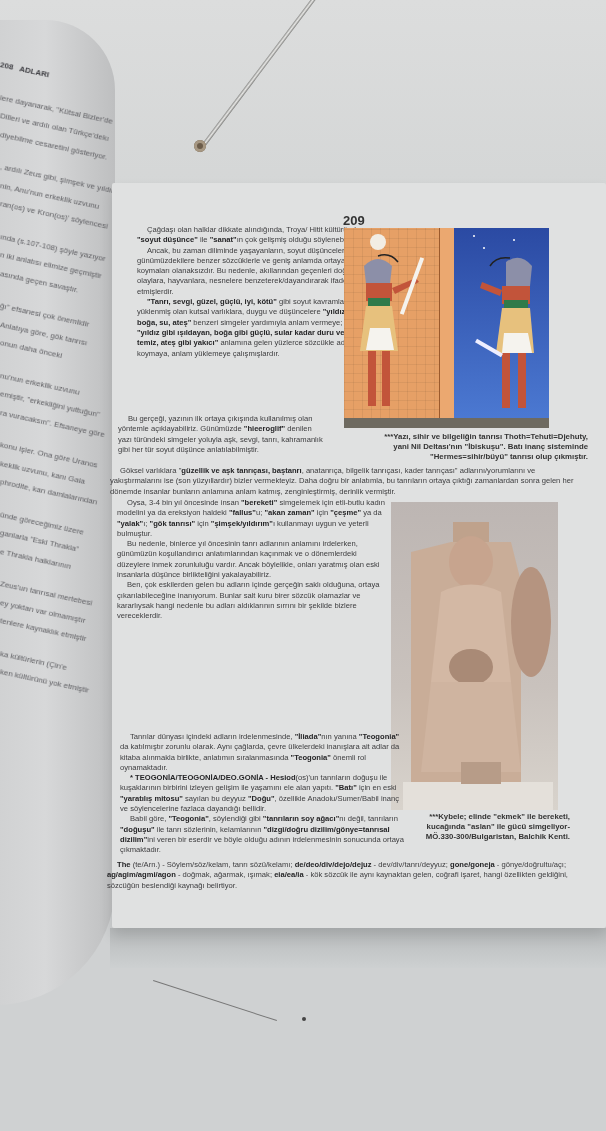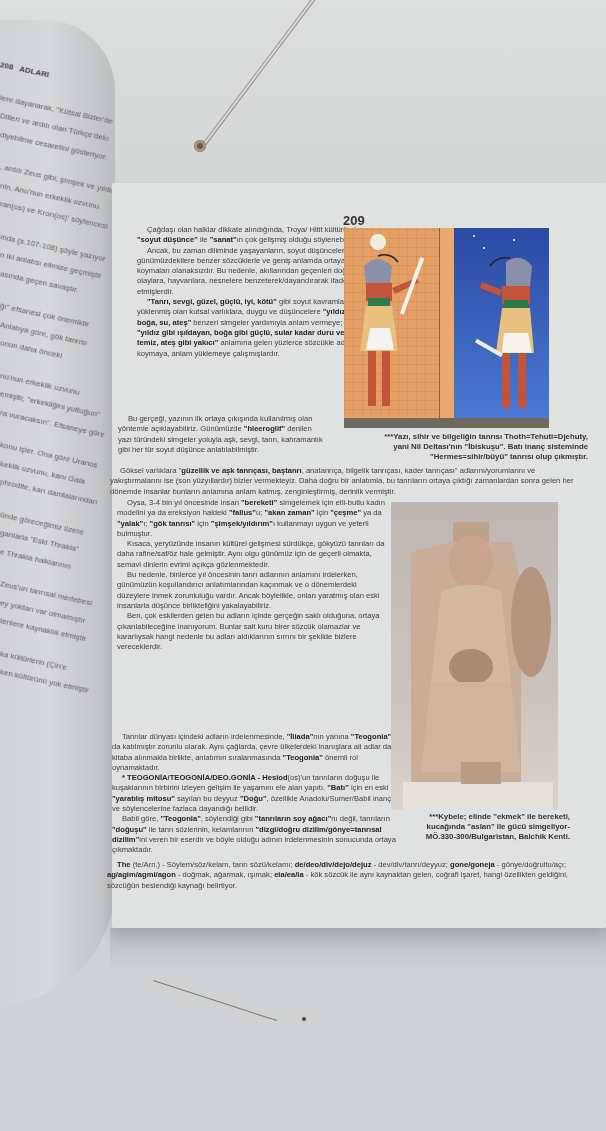--- a/index.html
+++ b/index.html
@@ -149,24 +149,23 @@
 </div>
 
 <div class="cap" id="cap-kybele" style="left:390px;top:812px;width:180px;">
     <div>***Kybele; elinde "ekmek" ile bereketi,</div>
     <div>kucağında "aslan" ile gücü simgeliyor-</div>
     <div>MÖ.330-300/Bulgaristan, Balchik Kenti.</div>
   </div>
 
 <div class="txt col2" id="lower" style="left:117px;top:498px;width:272px;">
     <p><span>Oysa, 3-4 bin yıl öncesinde insan </span><b>"bereketi"</b><span> simgelemek için etli-butlu kadın modelini ya da ereksiyon haldeki </span><b>"fallus"</b><span>u; </span><b>"akan zaman"</b><span> için </span><b>"çeşme"</b><span> ya da </span><b>"yalak"</b><span>ı; </span><b>"gök tanrısı"</b><span> için </span><b>"şimşek/yıldırım"</b><span>ı kullanmayı uygun ve yeterli bulmuştur.</span></p>
-    <p><span>Kısaca, yeryüzünde insanın kültürel gelişmesi sürdükçe, gökyüzü tanrıları da daha rafine/saf/öz hale gelmiştir. Aynı olgu günümüz için de geçerli olmakta, semavi dinlerin evrimi açıkça gözlenmektedir.</span></p>
     <p><span>Bu nedenle, binlerce yıl öncesinin tanrı adlarının anlamını irdelerken, günümüzün koşullandırıcı anlatımlarından kaçınmak ve o dönemlerdeki düzeylere inmek zorunluluğu vardır. Ancak böylelikle, onları yaratmış olan eski insanlarla düşünce birlikteliğini yakalayabiliriz.</span></p>
     <p><span>Ben, çok eskilerden gelen bu adların içinde gerçeğin saklı olduğuna, ortaya çıkarılabileceğine inanıyorum. Bunlar salt kuru birer sözcük olamazlar ve kararlıysak hangi nedenle bu adları aldıklarının sırrını bir şekilde bizlere vereceklerdir.</span></p>
   </div>
-<div class="txt col2" id="teo" style="left:112px;top:732px;width:286px;">
+<div class="txt col2" id="teo" style="left:120px;top:732px;width:286px;">
     <p><span>Tanrılar dünyası içindeki adların irdelenmesinde, </span><b>"İliada"</b><span>nın yanına </span><b>"Teogonia"</b><span> da katılmıştır zorunlu olarak. Aynı çağlarda, çevre ülkelerdeki inanışlara ait adlar da kitaba alınmakla birlikte, anlatımın sıralanmasında </span><b>"Teogonia"</b><span> önemli rol oynamaktadır.</span></p>
     <p><b>* TEOGONİA/TEOGONİA/DEO.GONİA - Hesiod</b><span>(os)'un tanrıların doğuşu ile kuşaklarının birbirini izleyen gelişim ile yaşamını ele alan yapıtı. </span><b>"Batı"</b><span> için en eski </span><b>"yaratılış mitosu"</b><span> sayılan bu deyyuz </span><b>"Doğu"</b><span>, özellikle Anadolu/Sumer/Babil inanç ve söylencelerine fazlaca dayandığı bellidir.</span></p>
     <p><span>Babil göre, </span><b>"Teogonia"</b><span>, söylendiği gibi </span><b>"tanrıların soy ağacı"</b><span>nı değil, tanrıların </span><b>"doğuşu"</b><span> ile tanrı sözlerinin, kelamlarının </span><b>"dizgi/doğru dizilim/gönye=tanrısal dizilim"</b><span>ini veren bir eserdir ve böyle olduğu adının irdelenmesinin sonucunda ortaya çıkmaktadır.</span></p>
   </div>
 <div class="txt full" id="ety" style="left:107px;top:860px;width:480px;">
     <p><b>The</b><span> (te/Arn.) - Söylem/söz/kelam, tanrı sözü/kelamı; </span><b>de/deo/div/dejo/dejuz</b><span> - dev/div/tanrı/deyyuz; </span><b>gone/goneja</b><span> - gönye/doğrultu/açı; </span><b>ag/agim/agmi/agon</b><span> - doğmak, ağarmak, ışımak; </span><b>eia/ea/ia</b><span> - kök sözcük ile aynı kaynaktan gelen, coğrafi işaret, hangi özellikten geldiğini, sözcüğün beslendiği kaynağı belirtiyor.</span></p>
   </div>
 
 </body></html>

